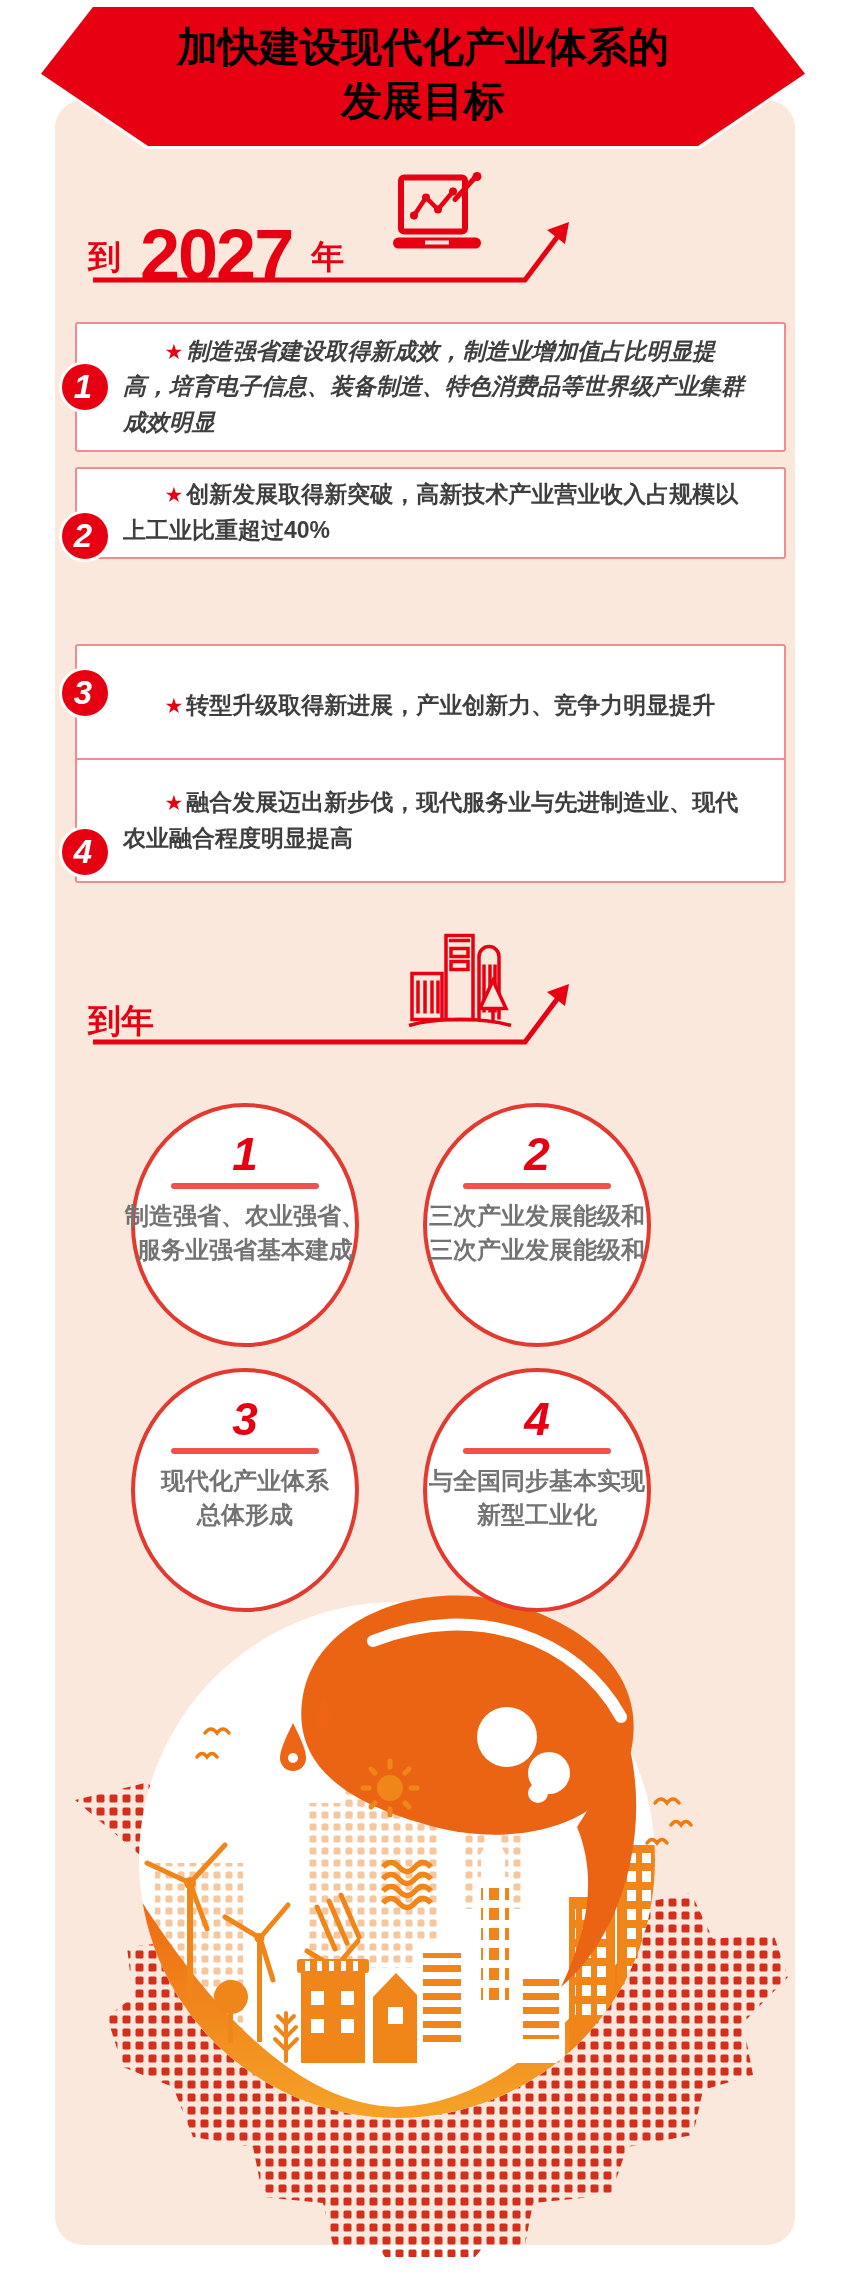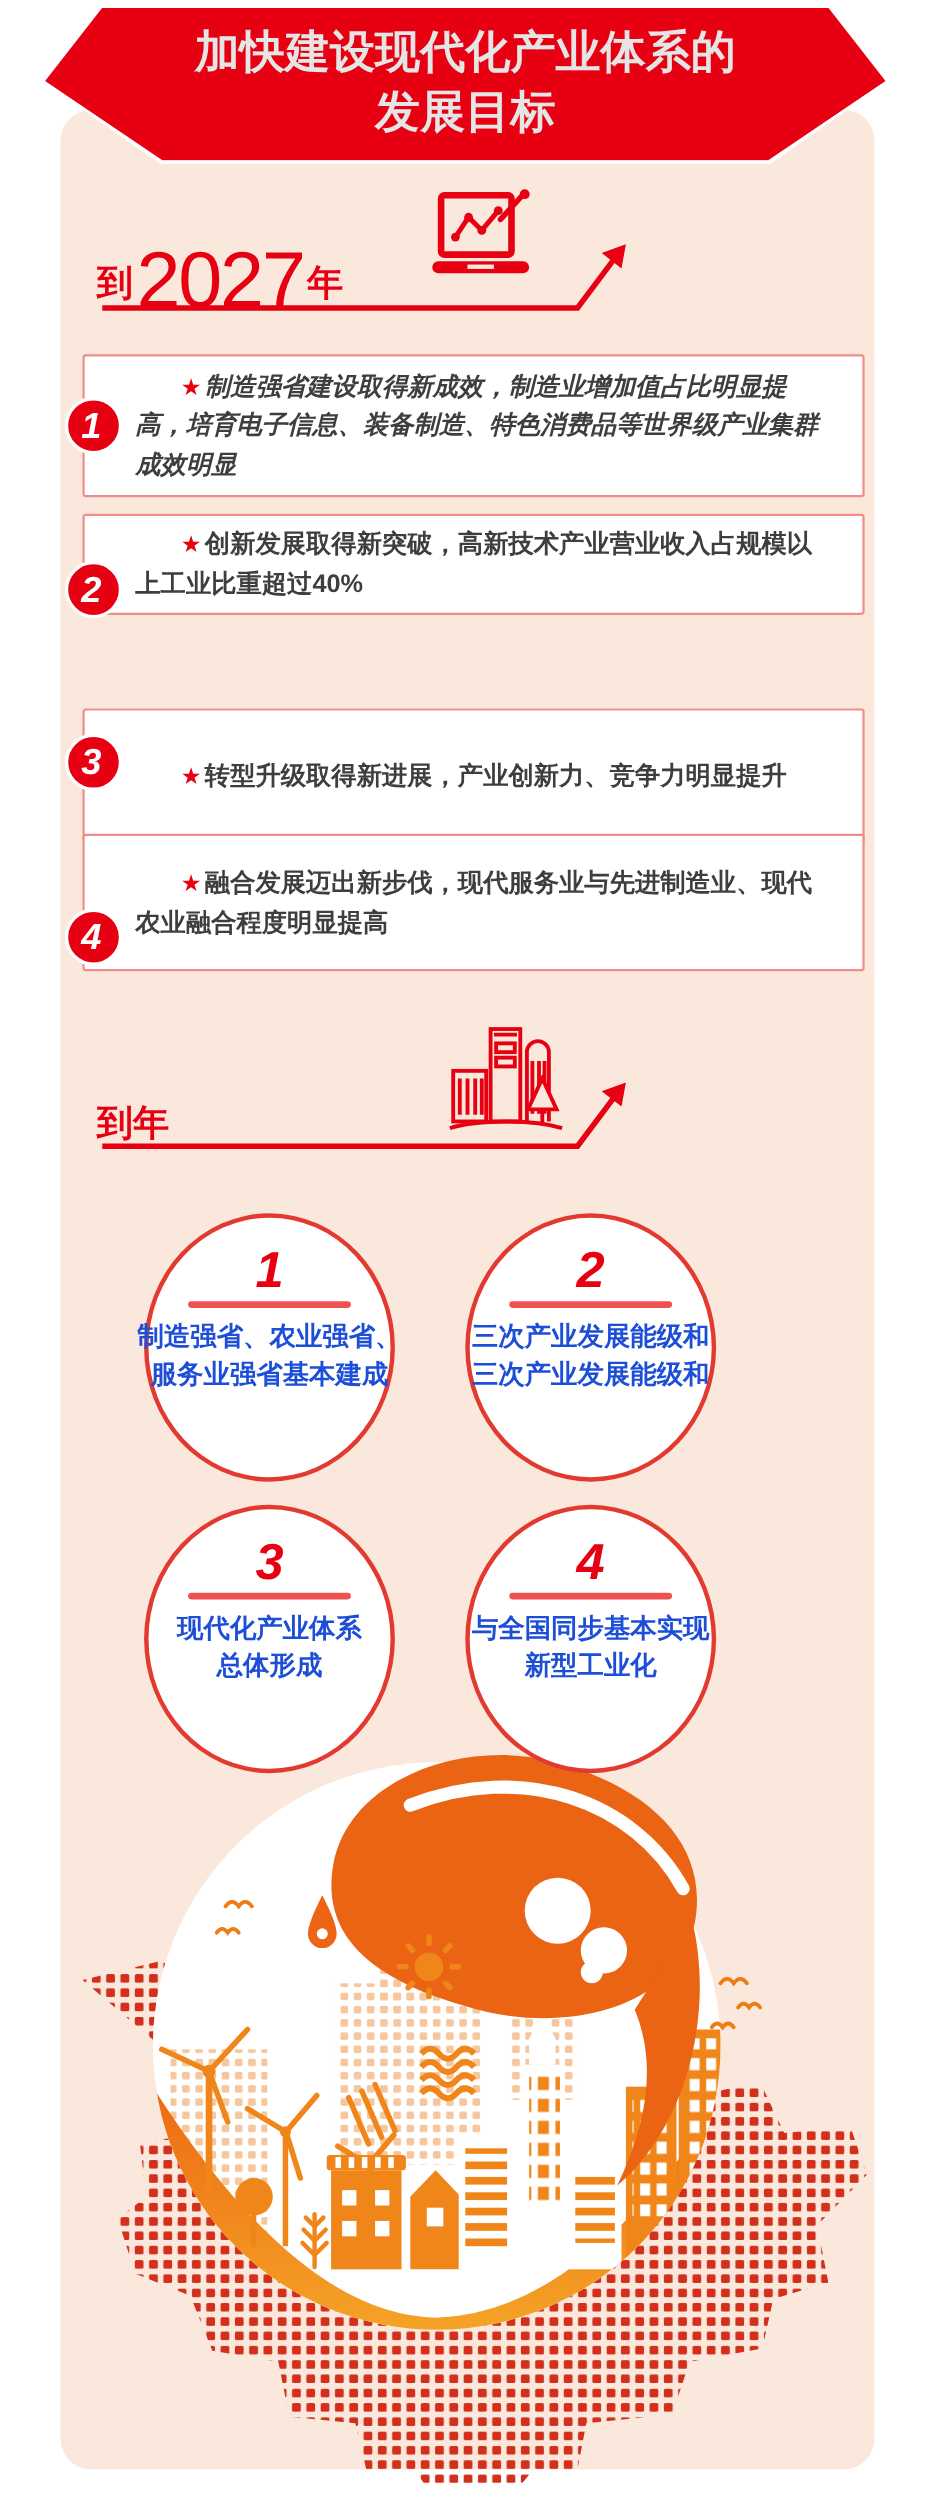--- a/index.html
+++ b/index.html
@@ -6,46 +6,46 @@
   .page{position:relative;width:850px;height:2281px;background:#fff;overflow:hidden;
         font-family:"Liberation Sans","DejaVu Sans",sans-serif;}
   .card{position:absolute;left:55px;top:100px;width:740px;height:2145px;
         background:#fbe8dc;border-radius:28px;}
   
   .banner{position:absolute;left:38px;top:4px;width:770px;height:145px;
           clip-path:polygon(6.8% 0,93.2% 0,100% 48%,86% 100%,14% 100%,0 48%);
           background:#ffffff;z-index:5;}
   .banner-in{position:absolute;left:3px;top:3px;right:3px;bottom:3px;
           clip-path:polygon(6.8% 0,93.2% 0,100% 48%,86% 100%,14% 100%,0 48%);
-          background:#e60012;color:#e5e5e5;text-align:center;
+          background:#e60012;color:#000000;text-align:center;
           font-weight:800;font-size:41px;line-height:1.32;padding-top:13px;box-sizing:border-box;}
   
   .sec-head{position:absolute;left:55px;width:740px;height:135px;z-index:3;}
   .arrow{position:absolute;left:0;top:0;width:740px;height:135px;}
   .ic{position:absolute;}
   .year-label{position:absolute;left:33px;bottom:18px;display:flex;align-items:flex-end;color:#e60012;}
   .yl-s{font-size:33px;font-weight:800;padding-bottom:5px;}
-  .yl-b{font-size:72px;font-weight:400;line-height:.82;letter-spacing:-2px;margin:0 3px;}
+  .yl-b{font-size:72px;font-weight:700;line-height:.82;letter-spacing:-2px;margin:0 19px;}
   
   .goal-box{position:absolute;left:75px;width:711px;background:#fff;border:2px solid #f08c8c;
             border-radius:3px;box-sizing:border-box;display:flex;align-items:center;
             padding:10px 26px 10px 46px;z-index:2;}
   .goal-box p{margin:0;font-size:23px;font-weight:700;color:#3e3e3e;line-height:1.55;text-indent:1.8em;}
   .star{color:#e60012;margin-right:3px;font-size:21px;}
   .badge{position:absolute;left:59px;width:52px;height:52px;border-radius:50%;
          background:#e60012;border:3px solid #fff;box-sizing:border-box;color:#fff;
          font-size:33px;font-weight:800;font-style:italic;display:flex;align-items:center;
          justify-content:center;z-index:4;padding-right:4px;}
   
   .gcircle{position:absolute;width:228px;height:244px;background:#fff;border:4px solid #e23a30;
            border-radius:50%;box-sizing:border-box;display:flex;flex-direction:column;
            align-items:center;z-index:2;}
   .gc-num{font-size:46px;font-weight:800;font-style:italic;color:#e60012;margin-top:24px;line-height:1;}
   .gc-bar{width:148px;height:6px;background:#ef5050;border-radius:3px;margin:6px 0 10px;}
-  .gc-line{font-size:24px;font-weight:700;color:#1d4ed8;line-height:1.42;text-align:center;white-space:nowrap;}
+  .gc-line{font-size:24px;font-weight:700;color:#737373;line-height:1.42;text-align:center;white-space:nowrap;}
   .illus{position:absolute;left:55px;top:1545px;width:740px;height:720px;z-index:1;}
 </style>
 </head>
 <body>
 
 <div class="page">
 
   <div class="card"></div>
 
   <div class="banner">

